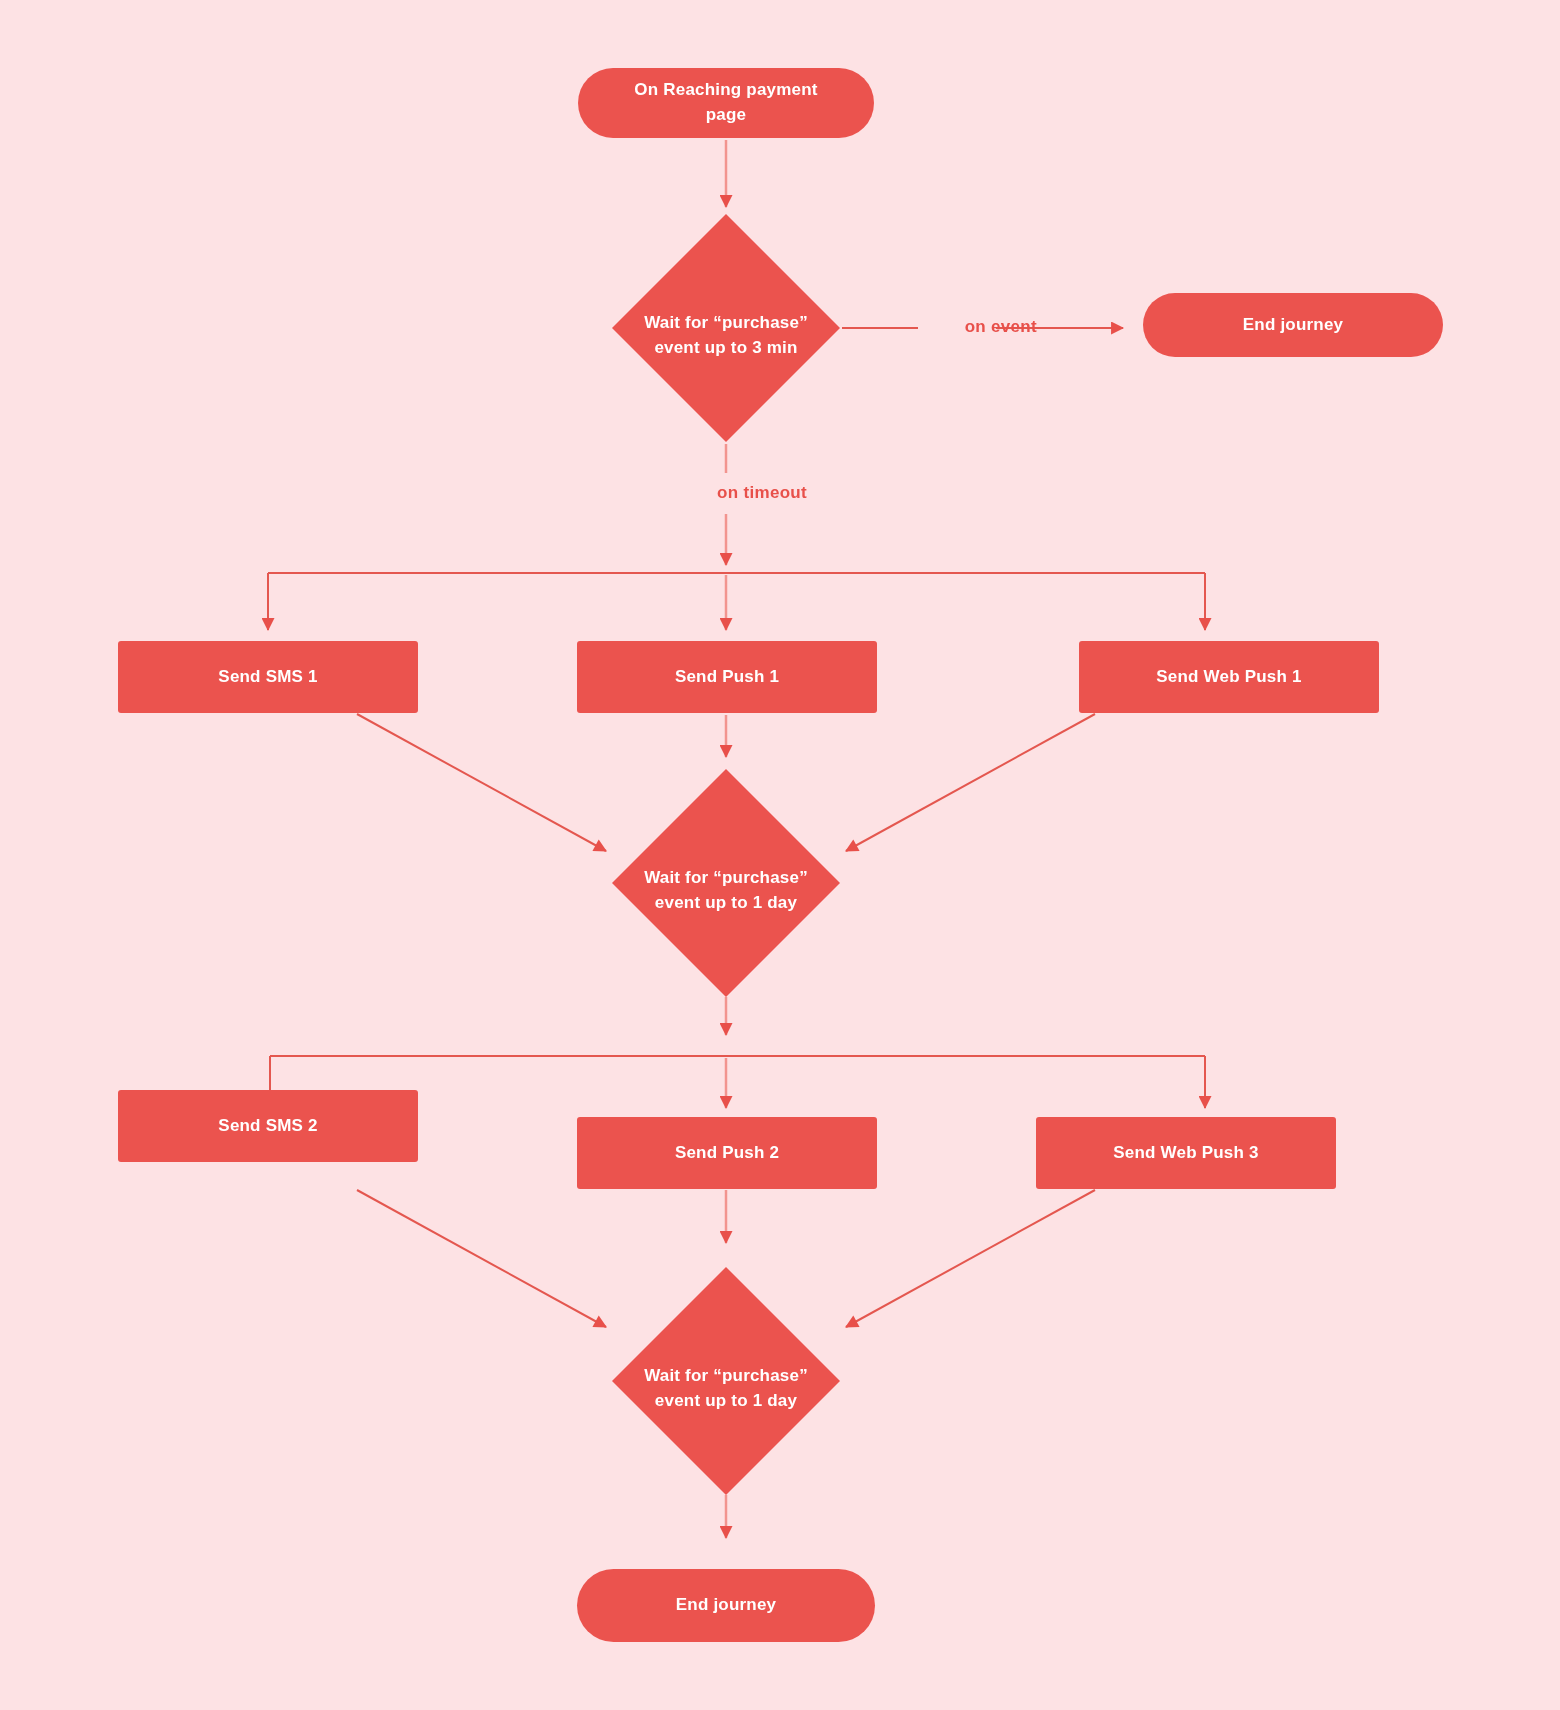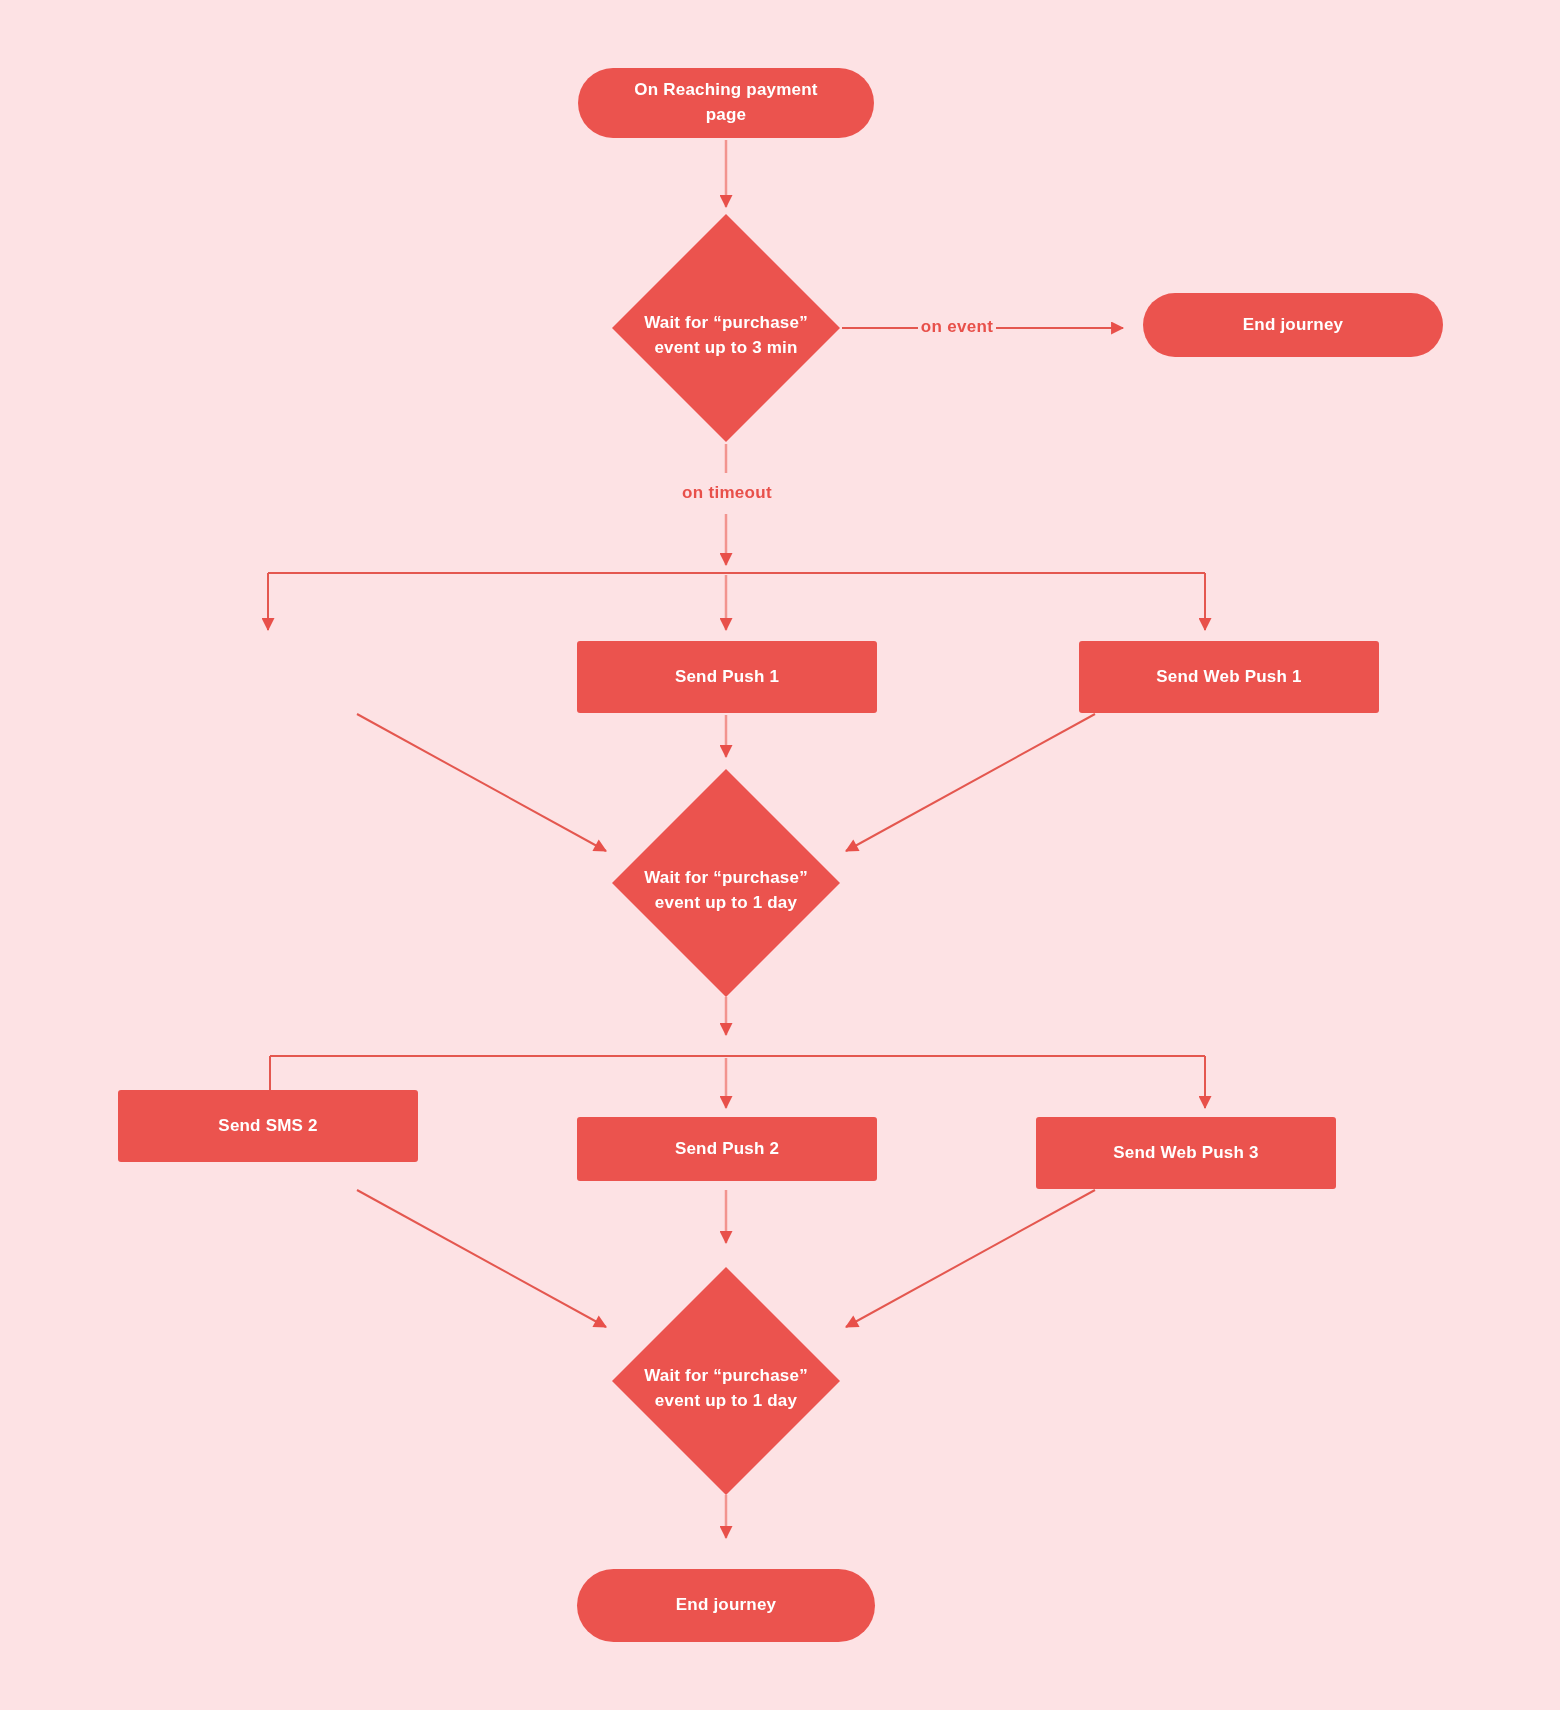--- a/index.html
+++ b/index.html
@@ -45,28 +45,28 @@
   .diamond span{display:block;}
 
   .node-start{left:578px;top:68px;width:296px;height:70px;padding:0 45px;}
   .node-wait1{left:612px;top:214px;width:228px;height:228px;}
   .node-end1{left:1143px;top:293px;width:300px;height:64px;}
   .node-sms1{left:118px;top:641px;width:300px;height:72px;}
   .node-push1{left:577px;top:641px;width:300px;height:72px;}
   .node-webpush1{left:1036px;top:641px;width:300px;height:72px;margin-left:43px;}
   .node-wait2{left:612px;top:769px;width:228px;height:228px;}
   .node-sms2{left:118px;top:1090px;width:300px;height:72px;}
-  .node-push2{left:577px;top:1117px;width:300px;height:64px;}
+  .node-push2{left:577px;top:1117px;width:300px;height:72px;}
   .node-webpush2{left:1036px;top:1117px;width:300px;height:72px;}
   .node-wait3{left:612px;top:1267px;width:228px;height:228px;}
   .node-end2{left:577px;top:1569px;width:298px;height:73px;}
 
   .edge-label{
     position:absolute;z-index:2;
-    width:160px;text-align:center;
+    width:160px;text-align:right;
     color:var(--edge-label-text);
     font-weight:700;font-size:17px;letter-spacing:.3px;
   }
   .label-on-event{left:877px;top:317px;}
   .label-on-timeout{left:647px;top:483px;}
 </style>
 </head>
 <body>
 
 <div class="canvas">
@@ -118,20 +118,23 @@
   </div>
 
   <div class="edge-label label-on-event">on event</div>
 
   <div class="node pill node-end1">
     <span>End journey</span>
   </div>
 
   <div class="edge-label label-on-timeout">on timeout</div>
 
+  <div class="node rect node-sms1">
+    <span>Send SMS 1</span>
+  </div>
   <div class="node rect node-push1">
     <span>Send Push 1</span>
   </div>
   <div class="node rect node-webpush1">
     <span>Send Web Push 1</span>
   </div>
 
   <div class="node diamond node-wait2">
     <span>Wait for “purchase”</span>
     <span>event up to 1 day</span>

